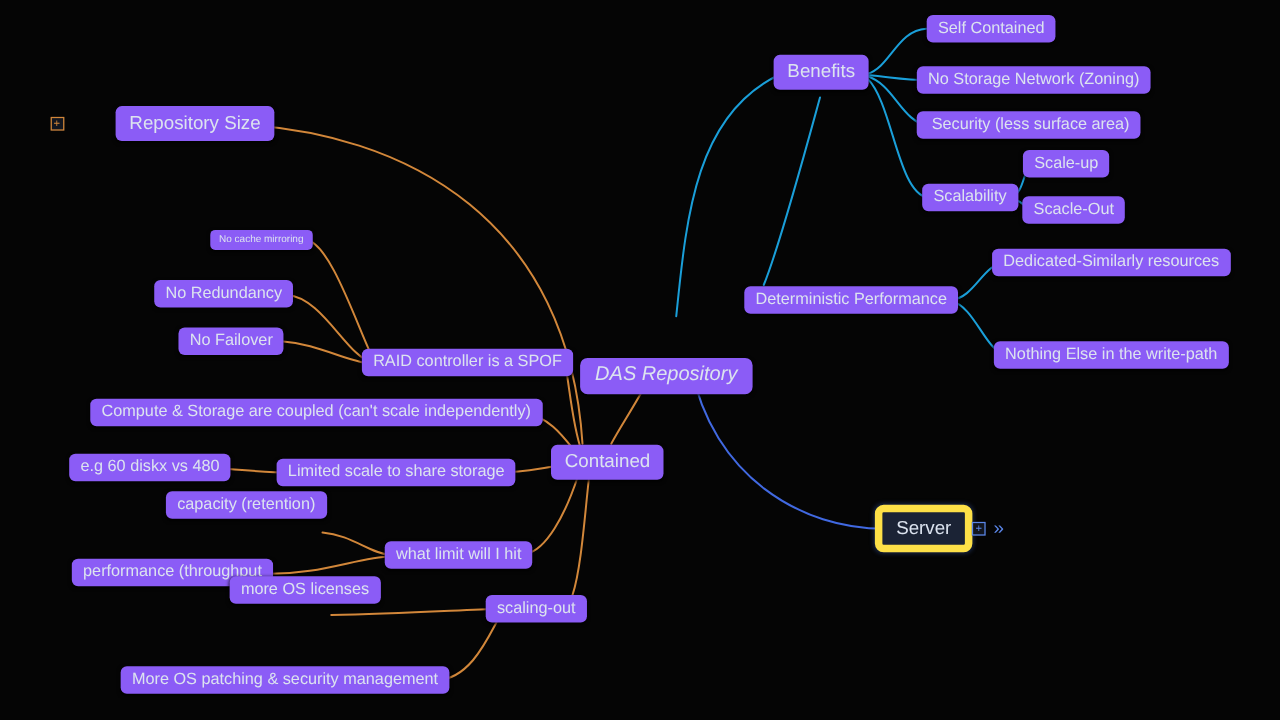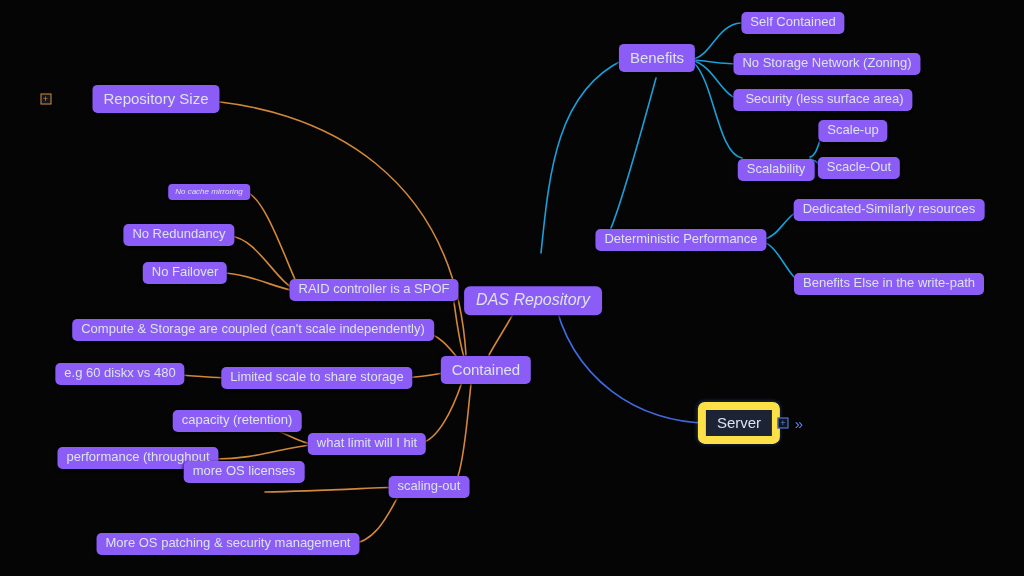--- a/index.html
+++ b/index.html
@@ -45,21 +45,21 @@
   .node.branch {
     font-size: 15px;
     padding: 5px 11px 6px 11px;
   }
   .node.tiny {
     font-size: 8px;
     padding: 3px 7px 4px 7px;
     border-radius: 4px;
   }
   .node.selected {
-    border: 8px solid #fde047;
+    border: 6px solid #fde047;
     background: #1b2335;
     font-size: 15px;
     padding: 4px 11px 5px 11px;
     border-radius: 7px;
     box-shadow: 0 0 4px rgba(79,127,232,0.35);
   }
   .expand-box {
     position: absolute;
     width: 11px;
     height: 11px;
@@ -118,35 +118,35 @@
       <path d="M 458 476 C 465 455 468 410 471 384" stroke="#d2873a" stroke-width="1.6" fill="none" stroke-linecap="round"></path>
     </svg>
   <div id="node-layer">
       <div class="node center" style="left: 533px; top: 277px; margin-top: 24px;"><span>DAS Repository</span></div>
       <div class="node branch" style="left: 118px; top: 99px; margin-left: 38px;"><span>Repository Size</span></div>
       <div class="expand-box" style="left: 45.5px; top: 99px;">+</div>
       <div class="node branch" style="left: 657px; top: 58px;"><span>Benefits</span></div>
       <div class="node leaf" style="left: 793px; top: 23px;"><span>Self Contained</span></div>
       <div class="node leaf" style="left: 827px; top: 64px;"><span>No Storage Network (Zoning)</span></div>
       <div class="node leaf" style="left: 823px; top: 100px; padding-left: 12px;"><span>Security (less surface area)</span></div>
-      <div class="node leaf" style="left: 776px; top: 158px; margin-top: 12px;"><span>Scalability</span></div>
+      <div class="node leaf" style="left: 776px; top: 158px;"><span>Scalability</span></div>
       <div class="node leaf" style="left: 853px; top: 131px;"><span>Scale-up</span></div>
       <div class="node leaf" style="left: 859px; top: 168px;"><span>Scacle-Out</span></div>
       <div class="node leaf" style="left: 681px; top: 240px;"><span>Deterministic Performance</span></div>
       <div class="node leaf" style="left: 889px; top: 210px;"><span>Dedicated-Similarly resources</span></div>
-      <div class="node leaf" style="left: 889px; top: 284px;"><span>Benefits Else in the write-path</span></div>
-      <div class="node tiny" style="left: 209px; top: 192px; font-style: italic;"><span>No cache mirroring</span></div>
+      <div class="node leaf" style="left: 889px; top: 284px;"><span>Nothing Else in the write-path</span></div>
+      <div class="node tiny" style="left: 209px; top: 192px;"><span>No cache mirroring</span></div>
       <div class="node leaf" style="left: 179px; top: 235px;"><span>No Redundancy</span></div>
       <div class="node leaf" style="left: 185px; top: 273px; text-align: right;"><span>No Failover</span></div>
       <div class="node leaf" style="left: 374px; top: 290px;"><span>RAID controller is a SPOF</span></div>
       <div class="node branch" style="left: 486px; top: 370px;"><span>Contained</span></div>
       <div class="node leaf" style="left: 253px; top: 330px;"><span>Compute &amp; Storage are coupled (can't scale independently)</span></div>
       <div class="node leaf" style="left: 120px; top: 374px;"><span>e.g 60 diskx vs 480</span></div>
       <div class="node leaf" style="left: 317px; top: 378px;"><span>Limited scale to share storage</span></div>
-      <div class="node leaf" style="left: 197px; top: 421px; margin-left: 40px;"><span>capacity (retention)</span></div>
+      <div class="node leaf" style="left: 197px; top: 404px;"><span>capacity (retention)</span></div>
       <div class="node leaf" style="left: 138px; top: 458px;"><span>performance (throughput</span></div>
       <div class="node leaf" style="left: 367px; top: 444px;"><span>what limit will I hit</span></div>
       <div class="node leaf" style="left: 209px; top: 472px; margin-left: 35px;"><span>more OS licenses</span></div>
       <div class="node leaf" style="left: 228px; top: 544px;"><span>More OS patching &amp; security management</span></div>
       <div class="node leaf" style="left: 429px; top: 487px;"><span>scaling-out</span></div>
       <div class="node selected" style="left: 739px; top: 423px;"><span>Server</span></div>
       <div class="expand-box blue" style="left: 783px; top: 423px;">+</div>
       <div class="chev" style="left: 799px; top: 423px;">»</div>
     </div>
 </div>

